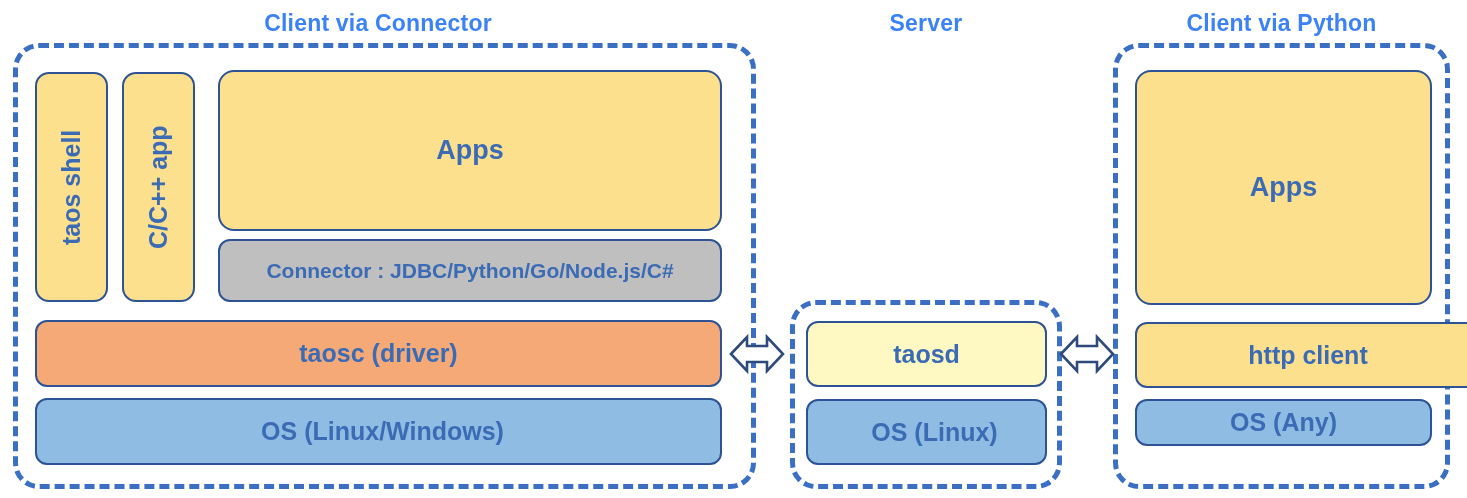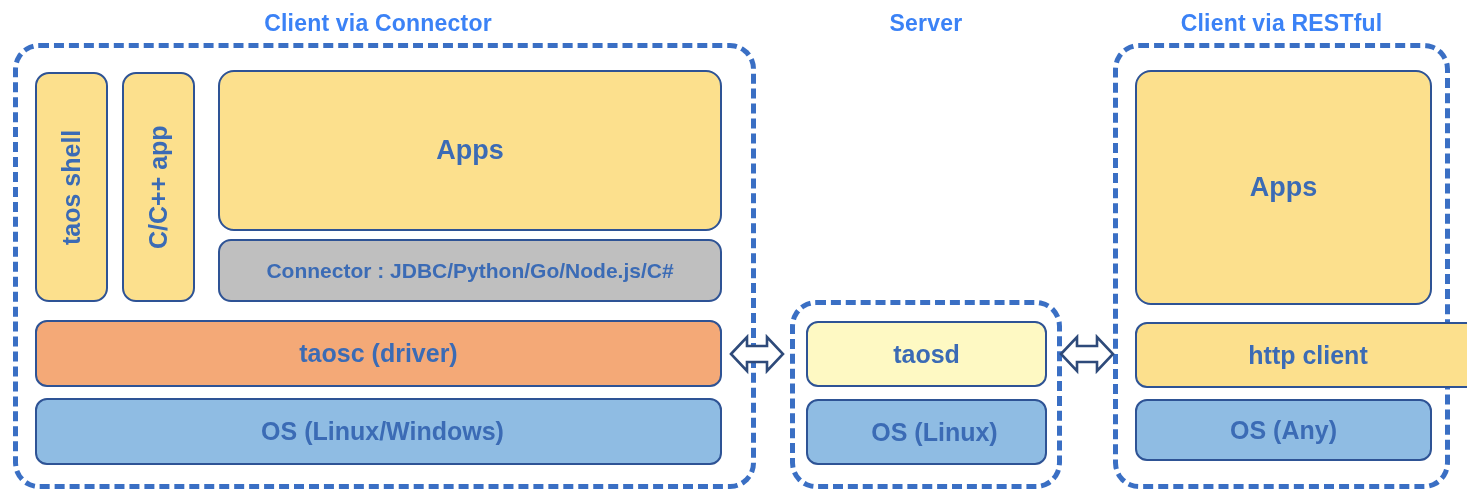--- a/index.html
+++ b/index.html
@@ -63,51 +63,51 @@
 
   .box.vertical {
     writing-mode: vertical-rl;
     transform: rotate(180deg);
   }
 
   
   #box-taos-shell  { left: 35px;  top: 72px;  width: 73px;  height: 230px; font-size: 25px; border-radius: 14px; }
   #box-cpp-app     { left: 122px; top: 72px;  width: 73px;  height: 230px; font-size: 25px; border-radius: 14px; }
   #box-apps-left   { left: 218px; top: 70px;  width: 504px; height: 161px; font-size: 27px; border-radius: 16px; }
-  #box-connector   { left: 218px; top: 239px; width: 504px; height: 63px;  font-size: 21px; border-radius: 13px; }
+  #box-connector   { left: 218px; top: 239px; width: 504px; height: 63px;  font-size: 21px; }
   #box-taosc       { left: 35px;  top: 320px; width: 687px; height: 67px;  font-size: 25px; }
   #box-os-client   { left: 35px;  top: 398px; width: 687px; height: 67px;  font-size: 25px; padding-left: 8px; }
 
   
   #box-taosd       { left: 806px; top: 321px; width: 241px; height: 66px;  font-size: 25px; }
   #box-os-linux    { left: 806px; top: 399px; width: 241px; height: 66px;  font-size: 25px; padding-left: 16px; }
 
   
   #box-apps-rest   { left: 1135px; top: 70px;  width: 297px; height: 235px; font-size: 27px; border-radius: 16px; }
   #box-http-client { left: 1135px; top: 322px; width: 346px; height: 66px;  font-size: 25px; }
-  #box-os-any      { left: 1135px; top: 399px; width: 297px; height: 62px;  font-size: 25px; }
+  #box-os-any      { left: 1135px; top: 399px; width: 297px; height: 47px;  font-size: 25px; }
 
   
   .arrow {
     position: absolute;
     top: 327px;
     width: 56px;
     height: 54px;
   }
   #arrow-left  { left: 729px; }
   #arrow-right { left: 1059px; }
 </style>
 </head>
 <body>
 
 <div class="section-title" id="title-connector">Client via Connector</div>
 
 <div class="section-title" id="title-server">Server</div>
 
-<div class="section-title" id="title-restful">Client via RESTful</div>
+<div class="section-title" id="title-restful">Client via Python</div>
 
 <div class="dashed-group" id="group-connector"></div>
 
 <div class="dashed-group" id="group-server"></div>
 
 <div class="dashed-group" id="group-restful"></div>
 
 <div class="box yellow vertical" id="box-taos-shell">taos shell</div>
 
 <div class="box yellow vertical" id="box-cpp-app">C/C++ app</div>

